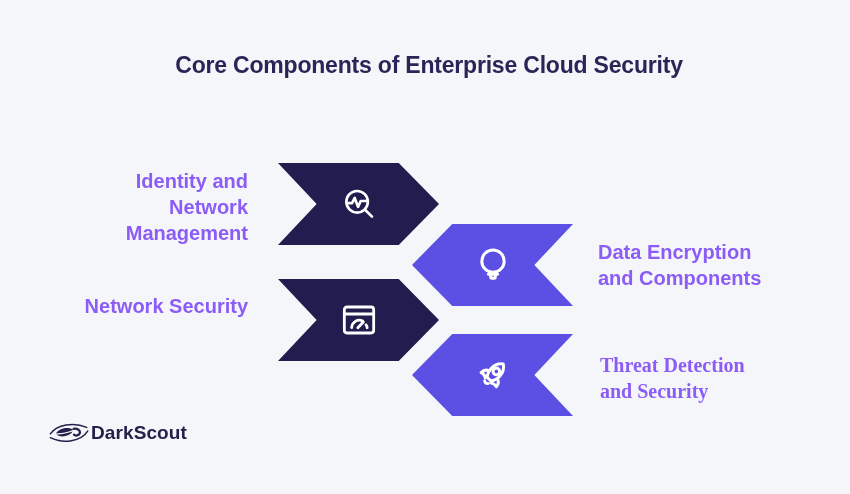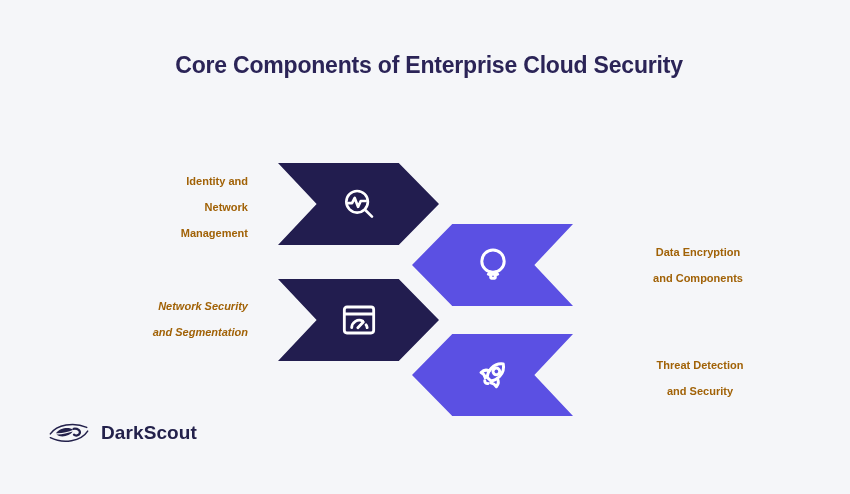--- a/index.html
+++ b/index.html
@@ -33,32 +33,32 @@
     background:#5B50E3;
   }
   .a1{left:278px;top:163px;}
   .a2{left:412px;top:224px;}
   .a3{left:278px;top:279px;}
   .a4{left:412px;top:334px;}
   .step-icon{stroke:#ffffff;fill:none;stroke-width:1.7;
     stroke-linecap:round;stroke-linejoin:round;}
   .label{
     position:absolute;
-    font-size:11px;font-weight:700;line-height:26px;
-    color:#a16207;
+    font-size:20px;font-weight:700;line-height:26px;
+    color:#8b5cf6;
   }
   .label-right{text-align:right;}
-  .label-left{text-align:center;}
+  .label-left{text-align:left;}
   .l1{left:40px;top:168px;width:208px;}
   .l2{left:598px;top:239px;width:200px;}
-  .l3{left:40px;top:293px;width:208px;font-style:italic;}
-  .l4{left:600px;top:352px;width:200px;}
+  .l3{left:40px;top:293px;width:208px;}
+  .l4{left:600px;top:352px;width:200px;font-family:Liberation Serif, serif;}
   .brand{
     position:absolute;left:47px;top:419px;
-    display:flex;align-items:center;gap:10px;
+    display:flex;align-items:center;
   }
   .brand-name{
     font-size:19px;font-weight:600;color:#23214B;letter-spacing:0.1px;
   }
   .brand-mark{display:block;}
 </style>
 </head>
 <body>
 
 <div class="canvas">
@@ -96,21 +96,20 @@
     <svg class="step-icon" width="40" height="40" viewBox="0 0 24 24">
       <rect x="3.2" y="4.2" width="17.6" height="15.6" rx="1.6"></rect>
       <line x1="3.2" y1="8.4" x2="20.8" y2="8.4"></line>
       <path d="M7.6,16.6 A4.6,4.6 0 0 1 14.2,12.6"></path>
       <line x1="11.3" y1="16.6" x2="14.6" y2="13.2"></line>
       <path d="M16.2,14.9 A4.6,4.6 0 0 1 16.9,16.6"></path>
     </svg>
   </div>
   <div class="label label-right l3">
     <div>Network Security</div>
-    <div>and Segmentation</div>
   </div>
 
   <div class="arrow arrow-left a4">
     <svg class="step-icon" width="42" height="42" viewBox="0 0 24 24">
       <g transform="rotate(43 12 12)">
         <path d="M12,3.4 C14,4.8 15.3,7.2 15.3,9.9 C15.3,12.2 14.5,14.2 13.3,15.3 L10.7,15.3 C9.5,14.2 8.7,12.2 8.7,9.9 C8.7,7.2 10,4.8 12,3.4 Z"></path>
         <circle cx="12" cy="9.2" r="1.9"></circle>
         <path d="M8.8,11.8 C7.1,12.3 6.1,13.7 6,15.6 C7.4,15.2 8.8,15.4 9.9,16.2"></path>
         <path d="M15.2,11.8 C16.9,12.3 17.9,13.7 18,15.6 C16.6,15.2 15.2,15.4 14.1,16.2"></path>
         <path d="M10.8,17.6 C11.5,18.4 12.5,18.4 13.2,17.6"></path>

